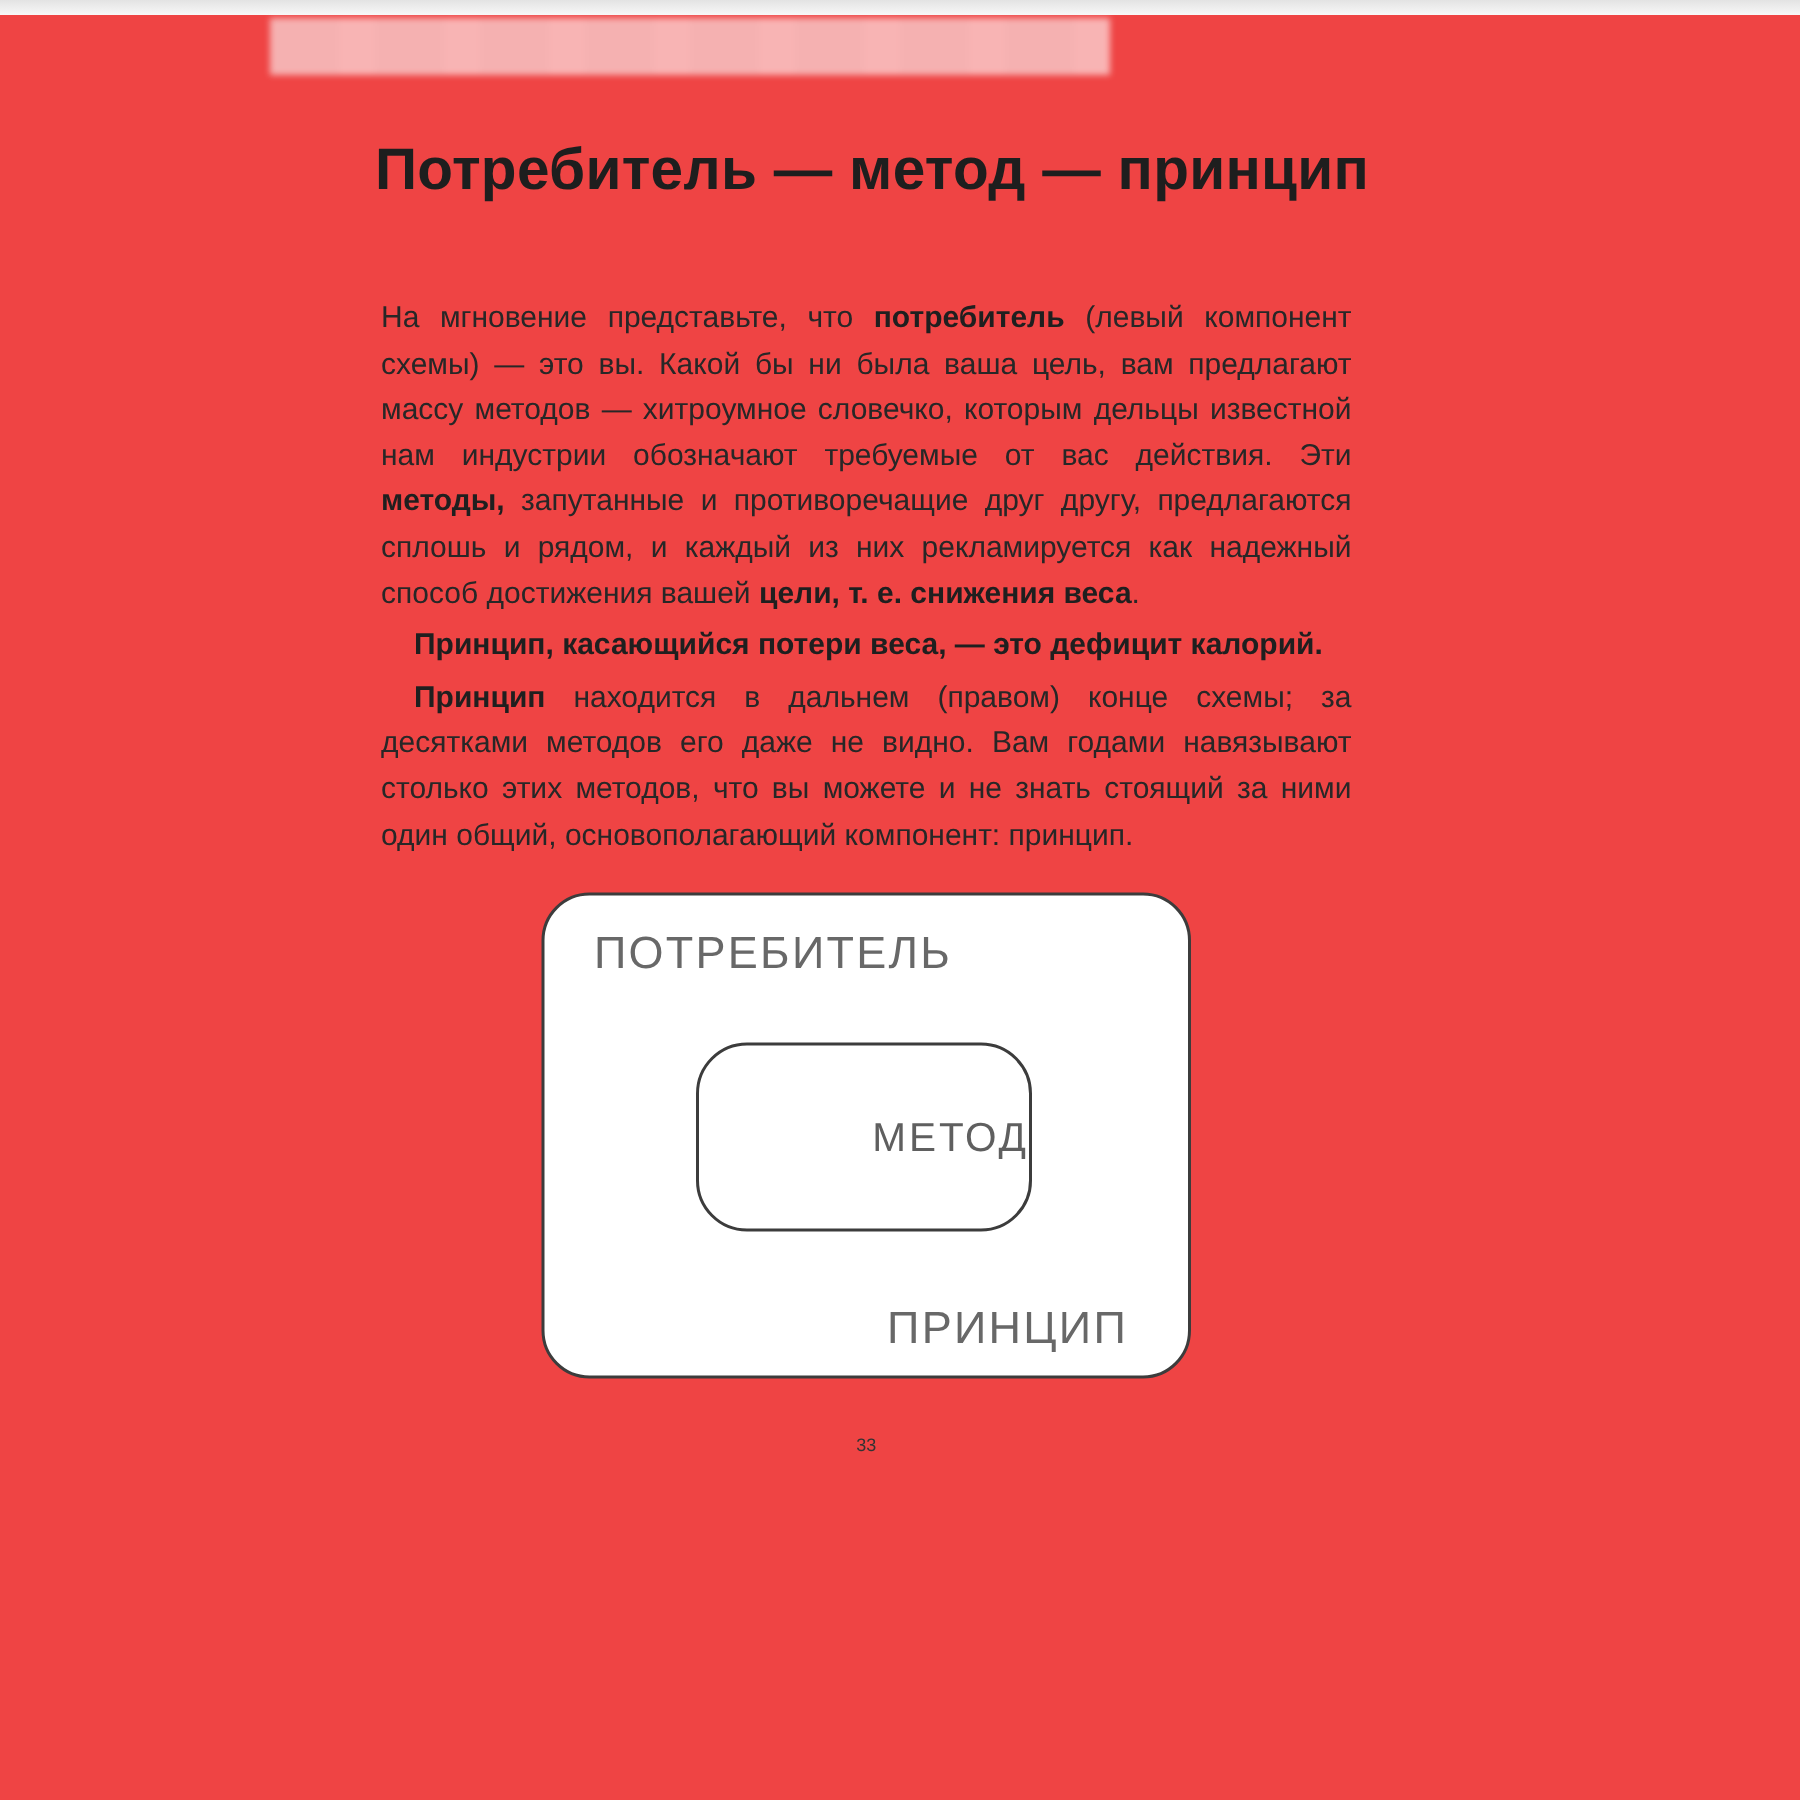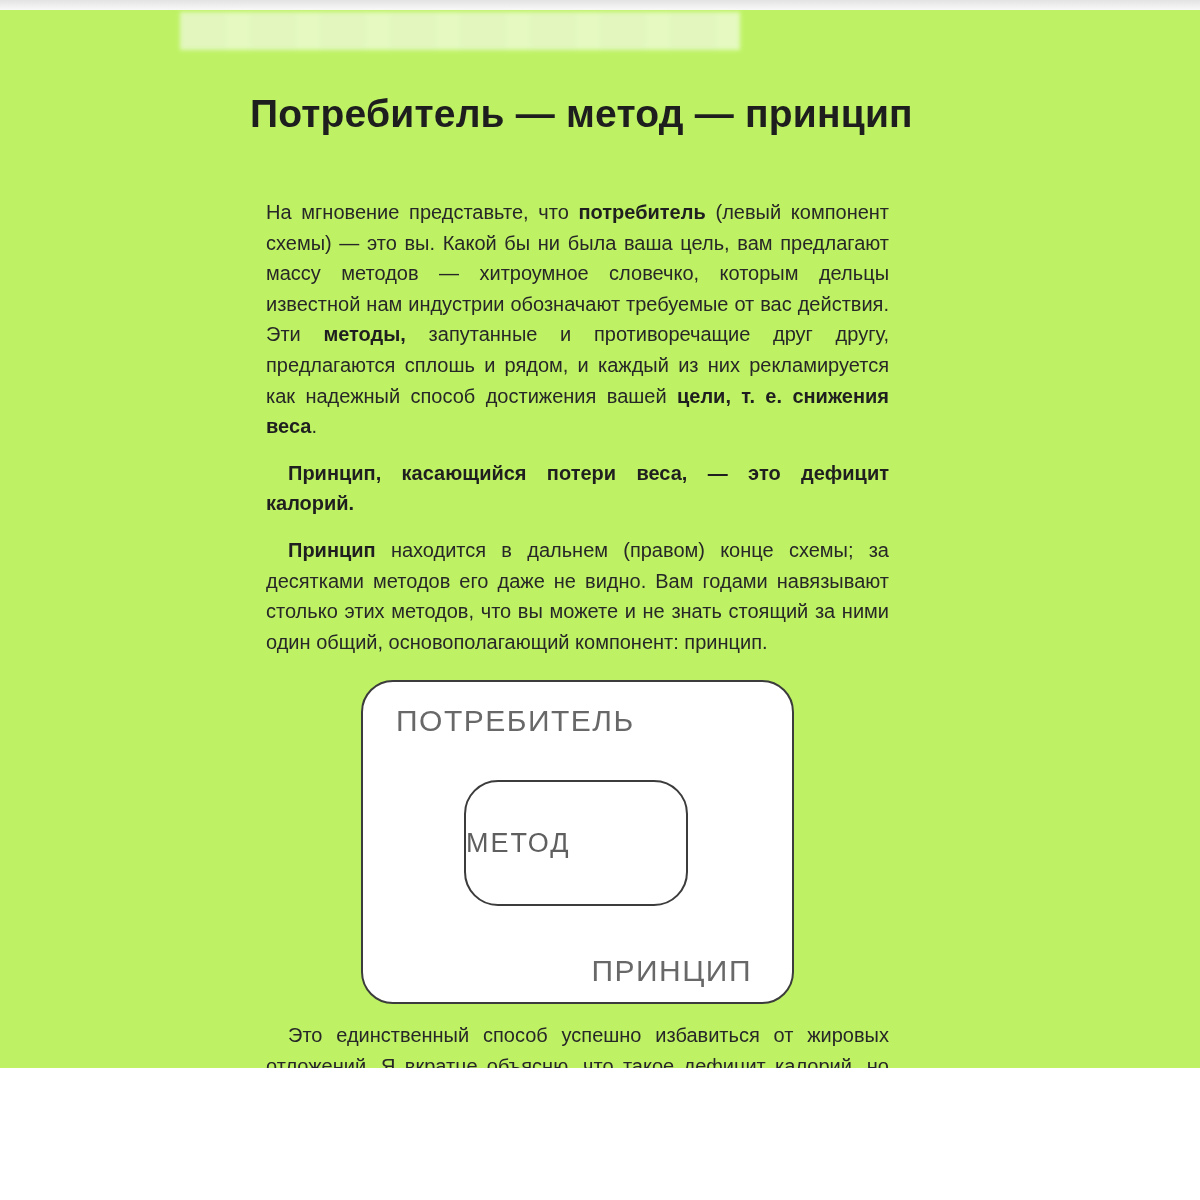--- a/index.html
+++ b/index.html
@@ -3,22 +3,22 @@
 <meta charset="utf-8">
 <style>
   html, body {
     margin: 0;
     padding: 0;
     background: #ffffff;
   }
   .page {
     position: relative;
     width: 1200px;
-    height: 1068px;
-    background: #bef264;
+    height: 1200px;
+    background: #ef4444;
     overflow: hidden;
     font-family: "Liberation Sans", sans-serif;
     color: #262626;
   }
   .scan-band {
     position: absolute;
     top: 0; left: 0;
     width: 1200px;
     height: 10px;
     background: linear-gradient(#e3e3e3, #f8f8f8);
@@ -49,21 +49,21 @@
     white-space: nowrap;
   }
   .body-text {
     margin-top: 59px;
     font-size: 20px;
     line-height: 30.6px;
     text-align: justify;
     color: #272727;
   }
   .body-text p {
-    margin: 16px;
+    margin: 4px;
   }
   .body-text p.indent {
     text-indent: 22px;
   }
   .body-text b {
     font-weight: bold;
     color: #1f1f1f;
   }
   .lead-bold {
     font-weight: bold;
@@ -101,21 +101,21 @@
     position: absolute;
     left: 101px;
     top: 98px;
     width: 220px;
     height: 122px;
     border: 2px solid #3c3c3c;
     border-radius: 34px;
     background: #ffffff;
     display: flex;
     align-items: center;
-    justify-content: flex-start;
+    justify-content: flex-end;
   }
   .label-method {
     position: static;
     font-size: 27px;
     font-weight: 300;
     color: #5f5f5f;
     letter-spacing: 2px;
   }
   .after-diagram {
     margin-top: 36px;
@@ -148,19 +148,18 @@
       <p class="indent"><b>Принцип</b><span> находится в дальнем (правом) конце схемы; за десятками методов его даже не видно. Вам годами навязывают столько этих методов, что вы можете и не знать стоящий за ними один общий, основополагающий компонент: принцип.</span></p>
 
       <div class="diagram">
         <span class="diagram-label label-consumer">ПОТРЕБИТЕЛЬ</span>
         <div class="method-box">
           <span class="diagram-label label-method">МЕТОД</span>
         </div>
         <span class="diagram-label label-principle">ПРИНЦИП</span>
       </div>
 
-      <p class="indent after-diagram">Это единственный способ успешно избавиться от жировых отложений. Я вкратце объясню, что такое дефицит калорий, но сейчас просто представьте, что вы находитесь слева, а то, в чем вы отчаянно нуждаетесь, — справа.</p>
 
       <div class="page-number">33</div>
 
     </div>
   </div>
 </div>
 
 </body></html>

